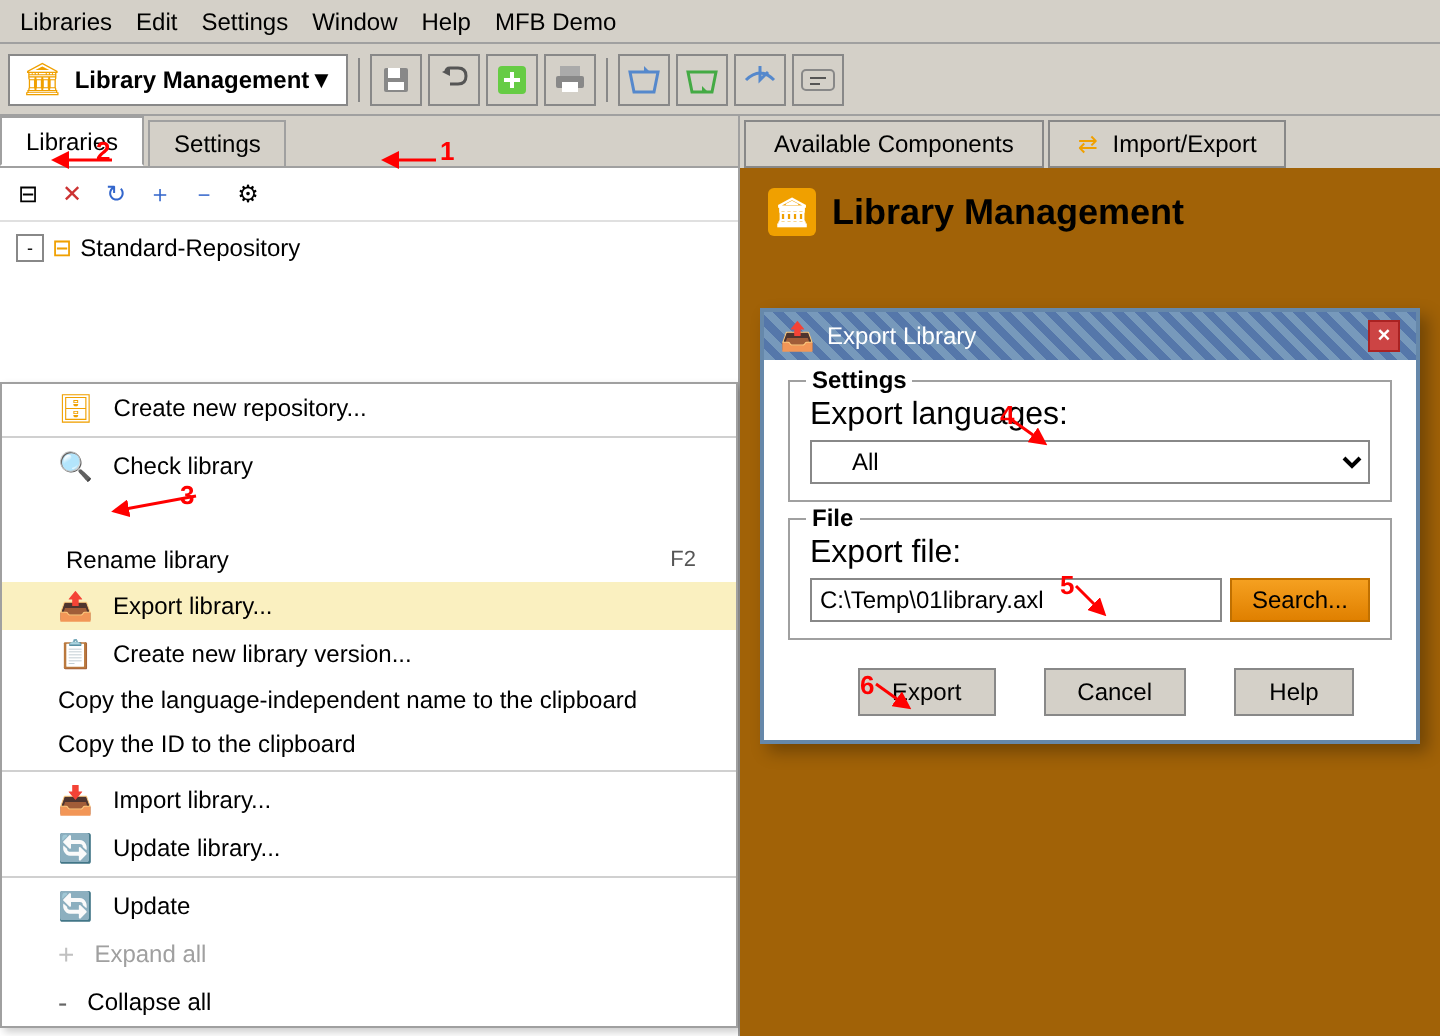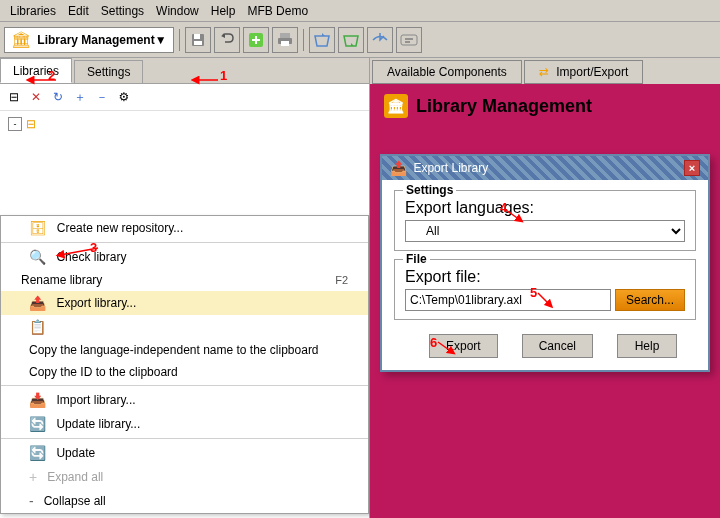--- a/index.html
+++ b/index.html
@@ -38,21 +38,21 @@
 
     
     .context-menu { background: white; border: 1px solid #a0a0a0; box-shadow: 2px 2px 4px rgba(0,0,0,0.2); margin: 4px 0; }
     .context-item { padding: 4px 20px 4px 28px; cursor: pointer; display: flex; align-items: center; gap: 6px; white-space: nowrap; font-size: 12px; }
     .context-item.highlighted { background: #faf0c0; }
     .context-item.disabled { color: #a0a0a0; cursor: default; }
     .context-sep { height: 1px; background: #d0d0d0; margin: 2px 0; }
     .context-shortcut { margin-left: auto; color: #666; font-size: 11px; padding-left: 20px; }
 
     
-    .right-panel { flex: 1; background: #be185d; display: flex; flex-direction: column; }
+    .right-panel { flex: 1; background: #a16207; display: flex; flex-direction: column; }
 
     
     .right-tabs { display: flex; background: #d4d0c8; padding: 2px 2px 0; gap: 2px; }
     .right-tab { padding: 4px 14px; border: 1px solid #888; background: #d4d0c8; cursor: pointer; font-size: 12px; }
 
     
     .export-dialog { background: white; border: 2px solid #6688aa; box-shadow: 4px 4px 8px rgba(0,0,0,0.3); width: 330px; margin: 30px auto; }
     .export-dialog-title { background: linear-gradient(to bottom, #7799bb, #5577aa); color: white; padding: 4px 8px; display: flex; align-items: center; justify-content: space-between; font-size: 12px; }
     .export-dialog-title-left { display: flex; align-items: center; gap: 6px; }
     .dialog-close-btn { width: 16px; height: 16px; background: #cc4444; border: 1px solid #aa2222; color: white; display: flex; align-items: center; justify-content: center; cursor: pointer; font-size: 11px; font-weight: bold; }
@@ -172,43 +172,45 @@
         <div class="tab-toolbar-btn" style="color:#3366cc;">↻</div>
         <div class="tab-toolbar-btn" style="color:#3366cc;">＋</div>
         <div class="tab-toolbar-btn" style="color:#3366cc;">－</div>
         <div class="tab-toolbar-btn">⚙</div>
       </div>
 
       <div class="tree">
         <div class="tree-item">
           <div class="tree-expand">-</div>
           <span style="color:#f0a000;">⊟</span>
+          <span>Standard-Repository</span>
         </div>
       </div>
 
       <div class="context-menu">
         <div class="context-item" style="padding-left:28px;">
           <span style="font-size:14px; color:#f0a000; margin-right:4px;">🗄</span>
           <span>Create new repository...</span>
         </div>
         <div class="context-sep"></div>
         <div class="context-item" style="padding-left:28px;">
           <span style="font-size:14px; color:#f0a000; margin-right:4px;">🔍</span>
           <span>Check library</span>
         </div>
-        <div class="context-item" style="padding-left:20px;">
+        <div class="context-item" style="padding-left:32px;margin-top:24px;">
           <span>Rename library</span>
           <span class="context-shortcut" style="margin-left:auto; padding-left:30px; color:#555;">F2</span>
         </div>
         <div class="context-item highlighted" style="padding-left:28px; background:#faf0c0;">
           <span style="font-size:14px; color:#f0a000; margin-right:4px;">📤</span>
           <span>Export library...</span>
         </div>
         <div class="context-item" style="padding-left:28px;">
           <span style="font-size:14px; color:#f0a000; margin-right:4px;">📋</span>
+          <span>Create new library version...</span>
         </div>
         <div class="context-item" style="">
           <span>Copy the language-independent name to the clipboard</span>
         </div>
         <div class="context-item" style="padding-left:28px;">
           <span>Copy the ID to the clipboard</span>
         </div>
         <div class="context-sep"></div>
         <div class="context-item" style="padding-left:28px;">
           <span style="font-size:14px; color:#f0a000; margin-right:4px;">📥</span>

